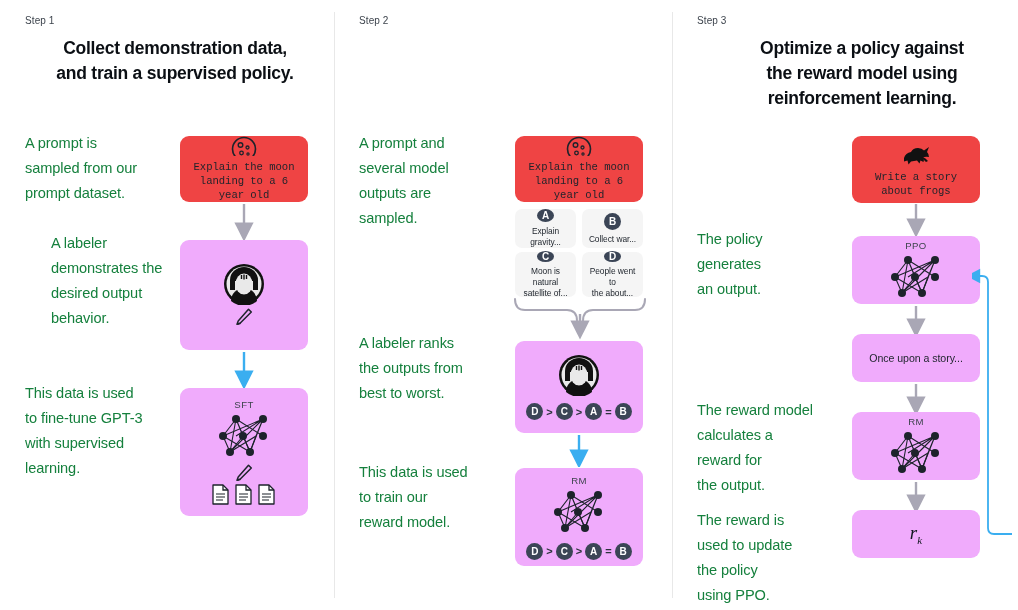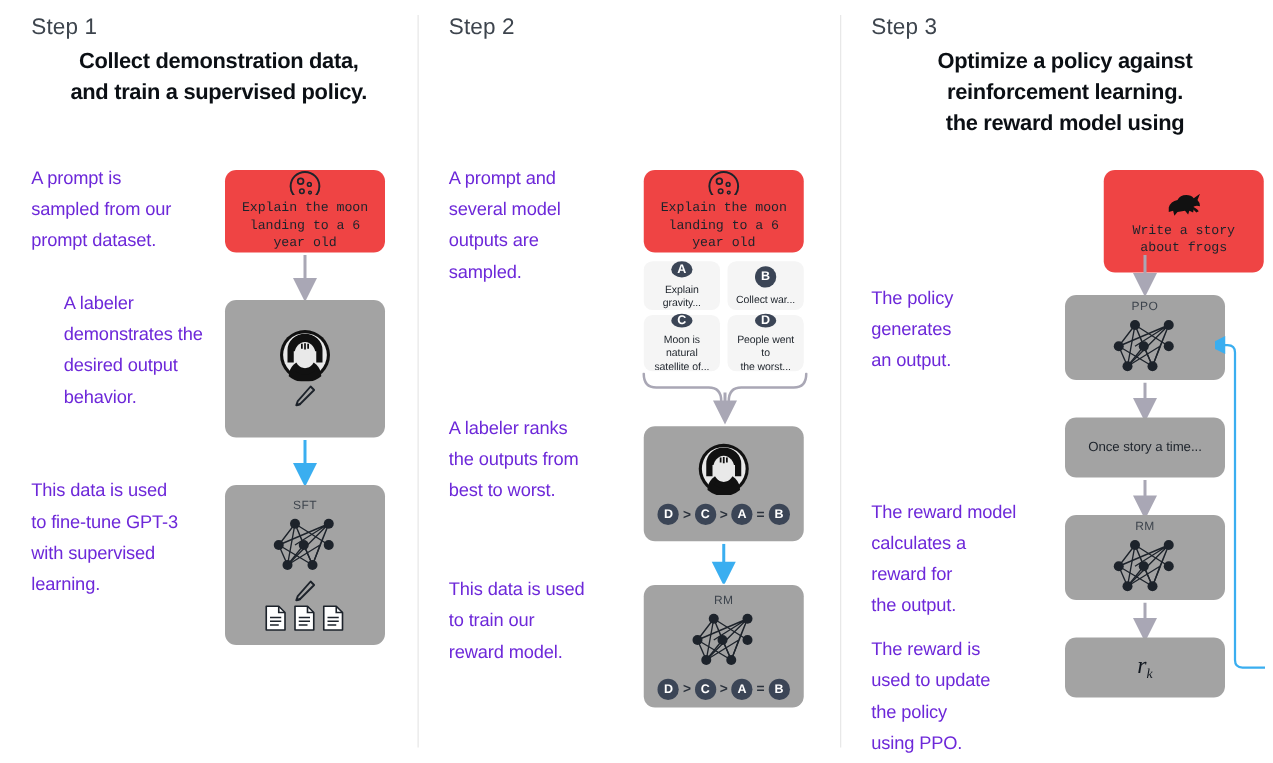--- a/index.html
+++ b/index.html
@@ -19,48 +19,48 @@
 
   .divider {
     position: absolute; top: 12px; width: 1px; height: 586px;
     background: #e8e8e8;
   }
   .div-1 { left: 334px; }
   .div-2 { left: 672px; }
 
   .step-label {
     position: absolute;
-    font-size: 18px; line-height: 18px;
+    font-size: 10px; line-height: 18px;
     color: #3d444d;
     letter-spacing: .1px;
   }
   .step-title {
     position: absolute;
     font-size: 17.5px; line-height: 25px;
     font-weight: bold; color: #0b0f14;
     letter-spacing: -.25px;
     text-align: center;
   }
   .caption {
     position: absolute;
     font-size: 14.6px; line-height: 25px;
-    color: #6d28d9;
+    color: #15803d;
     letter-spacing: -.1px;
   }
 
   
   .card {
     position: absolute;
     border-radius: 9px;
     display: flex; flex-direction: column;
     align-items: center; justify-content: center;
     text-align: center;
   }
   .card-blue { background: #ef4444; font-family: Liberation Mono, monospace; }
-  .card-grey { background: #a3a3a3; }
+  .card-grey { background: #f0abfc; }
 
   .card-text {
     font-size: 10.6px; line-height: 14px;
     color: #1d232b; padding: 0 8px;
     letter-spacing: -.05px;
   }
   .card-text-sm {
     font-size: 8.4px; line-height: 11px;
     color: #1d232b; padding: 0 4px;
     letter-spacing: -.05px;
@@ -274,21 +274,21 @@
       <div class="card-text-sm" style="white-space:pre-line">Collect war...</div>
     </div>
     <div class="opt-card" style="left:181px; top:252px; width:61px; height:45px;">
       <div class="badge">C</div>
       <div class="card-text-sm" style="white-space:pre-line">Moon is natural
 satellite of...</div>
     </div>
     <div class="opt-card" style="left:248px; top:252px; width:61px; height:45px;">
       <div class="badge">D</div>
       <div class="card-text-sm" style="white-space:pre-line">People went to
-the worst...</div>
+the about...</div>
     </div>
 
     <div class="arrow" style="left:178px; top:298px;">
       <svg width="136" height="42">
         <path d="M3 1 q0 11 10 11 L55 12 q10 0 10 11 M133 1 q0 11 -10 11 L81 12 q-10 0 -10 11" fill="none" stroke="#a9a7b5" stroke-width="2" stroke-linecap="round"></path>
         <line x1="68" y1="16" x2="68" y2="32" stroke="#a9a7b5" stroke-width="2.4" marker-end="url(#mk-grey)"></line>
       </svg>
     </div>
 
     <div class="card card-grey" style="left:181px; top:341px; width:128px; height:92px;">
@@ -324,39 +324,39 @@
         <div class="rank-op">&gt;</div>
         <div class="badge">A</div>
         <div class="rank-op">=</div>
         <div class="badge">B</div>
       </div>
     </div>
   </div>
 
   <div class="col col-3">
     <div class="step-label" style="left:25px; top:12px;">Step 3</div>
-    <div class="step-title" style="left:25px; top:36px; width:310px;">
+    <div class="step-title" style="left:35px; top:36px; width:310px;">
       <div>Optimize a policy against</div>
+      <div>the reward model using</div>
       <div>reinforcement learning.</div>
-      <div>the reward model using</div>
     </div>
 
     <div class="caption" style="left:25px; top:227px; white-space:pre-line;">The policy
 generates
 an output.</div>
     <div class="caption" style="left:25px; top:398px; white-space:pre-line;">The reward model
 calculates a
 reward for
 the output.</div>
     <div class="caption" style="left:25px; top:508px; white-space:pre-line;">The reward is
 used to update
 the policy
 using PPO.</div>
 
-    <div class="card card-blue" style="left:180px; top:136px; width:128px; height:82px;margin-left:31px;">
+    <div class="card card-blue" style="left:180px; top:136px; width:128px; height:67px;">
       <svg width="32" height="26" style="margin-bottom:3px" viewBox="0 0 32 26">
           <use href="#g-frog"></use>
         </svg>
       <div class="card-text" style="white-space:pre-line">Write a story
 about frogs</div>
     </div>
 
     <div class="arrow" style="left:232px; top:204px;">
       <svg width="24" height="32">
           <line x1="12" y1="0" x2="12" y2="24" stroke="#a9a7b5" stroke-width="2.4" marker-end="url(#mk-grey)"></line>
@@ -370,21 +370,21 @@
         </svg>
     </div>
 
     <div class="arrow" style="left:232px; top:306px;">
       <svg width="24" height="30">
           <line x1="12" y1="0" x2="12" y2="22" stroke="#a9a7b5" stroke-width="2.4" marker-end="url(#mk-grey)"></line>
         </svg>
     </div>
 
     <div class="card card-grey" style="left:180px; top:334px; width:128px; height:48px;">
-      <div class="card-text">Once story a time...</div>
+      <div class="card-text">Once upon a story...</div>
     </div>
 
     <div class="arrow" style="left:232px; top:384px;">
       <svg width="24" height="30">
           <line x1="12" y1="0" x2="12" y2="22" stroke="#a9a7b5" stroke-width="2.4" marker-end="url(#mk-grey)"></line>
         </svg>
     </div>
 
     <div class="card card-grey" style="left:180px; top:412px; width:128px; height:68px;">
       <div class="net-label">RM</div>

